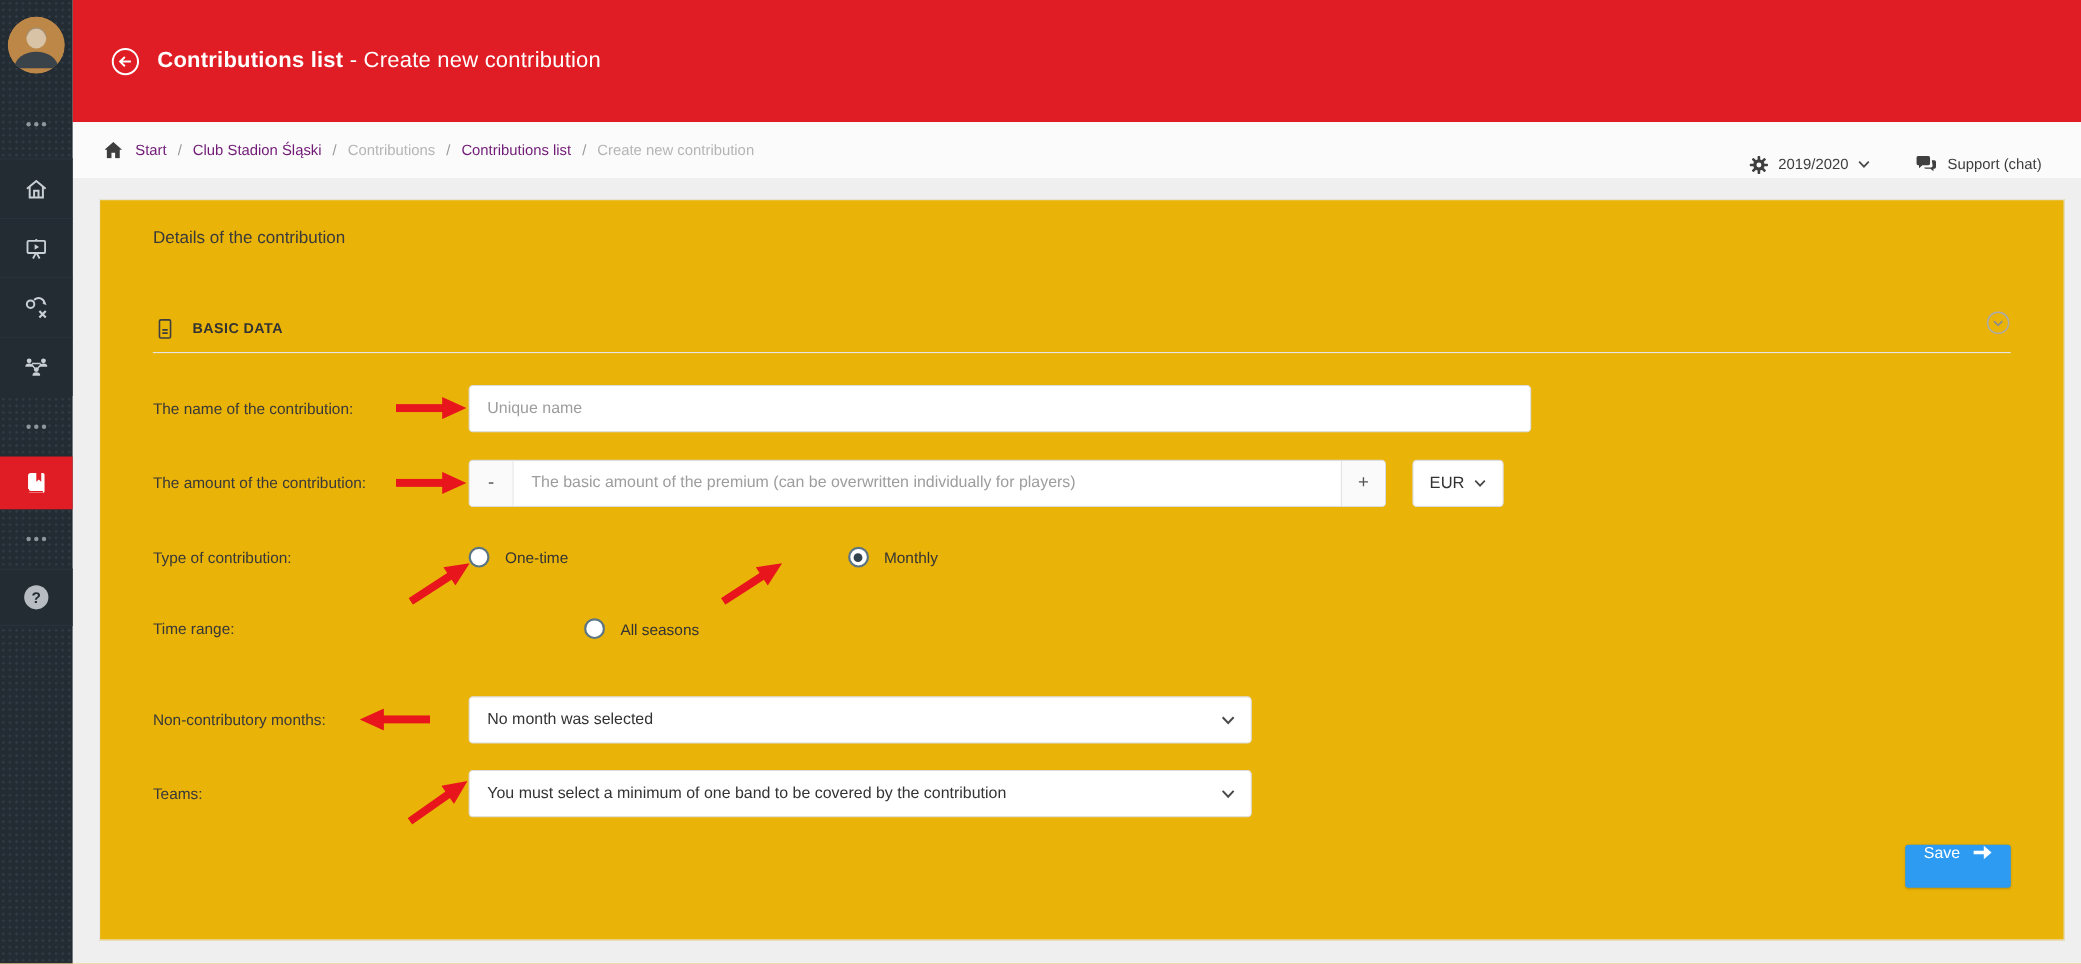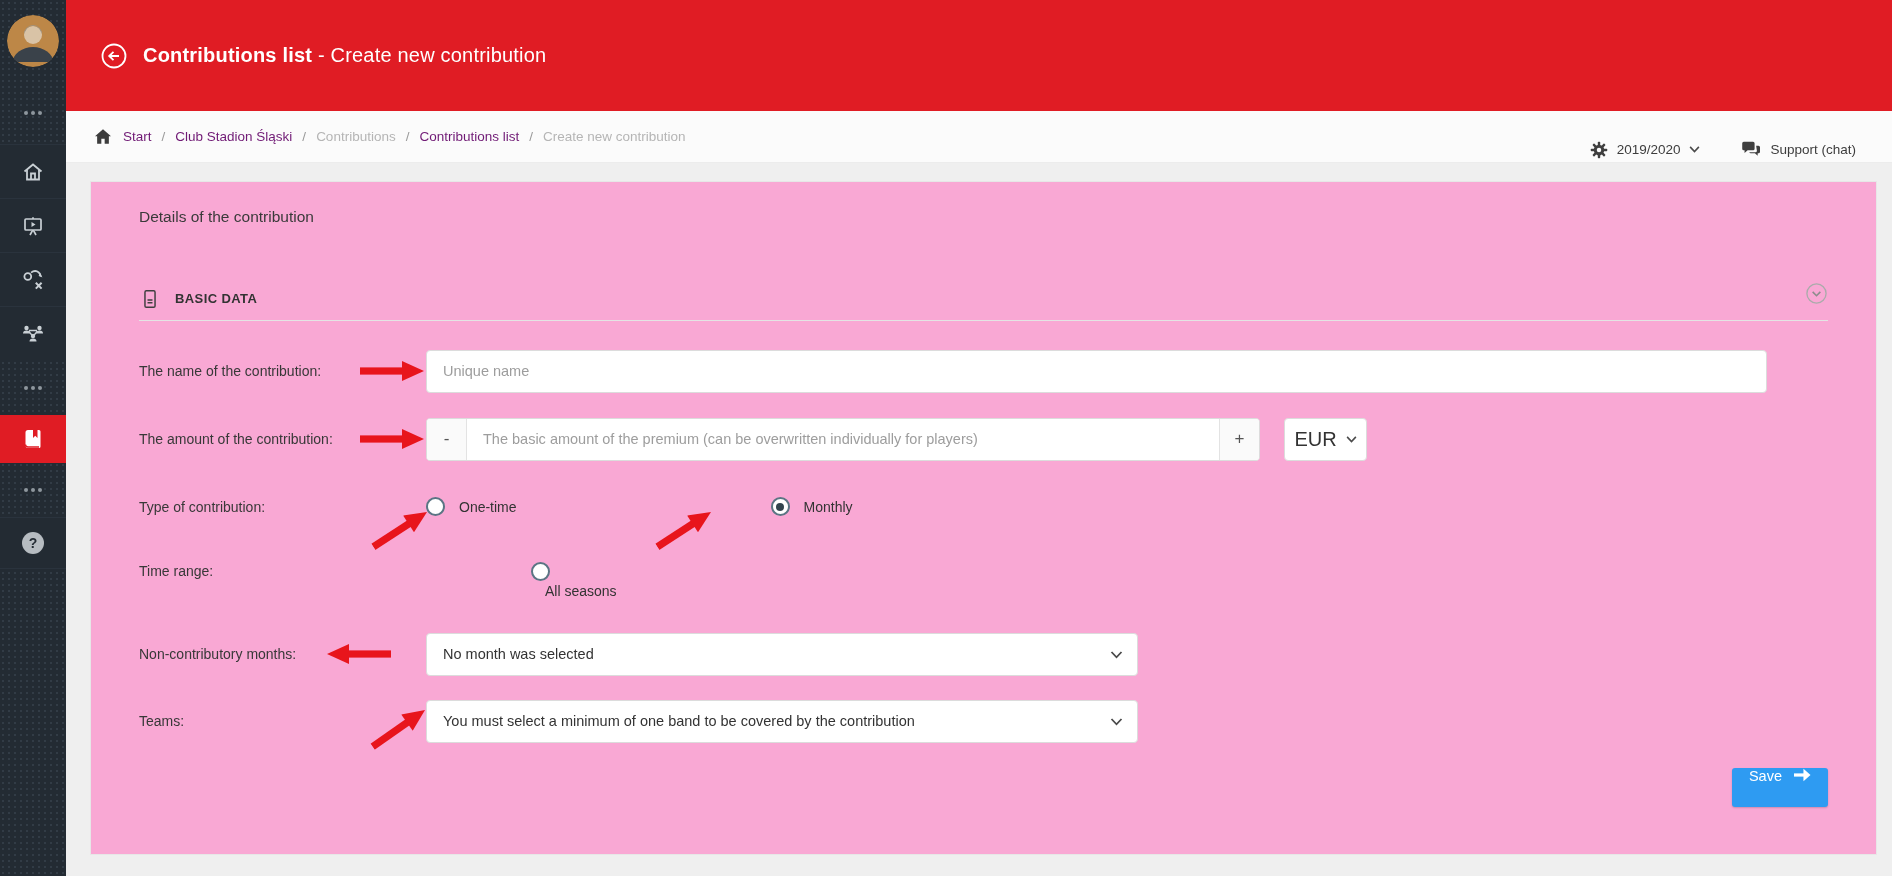--- a/index.html
+++ b/index.html
@@ -37,60 +37,60 @@
   .crumbbar { height:52px; flex:0 0 52px; background:#fbfbfb; border-bottom:1px solid #ececec;
     display:flex; align-items:center; padding:0 36px 0 29px; font-size:13.5px; }
   .crumb { color:#701a75; margin:0 10px; cursor:pointer; white-space:nowrap; }
   .crumb.muted { color:#b5b5b5; cursor:default; }
   .crumb-sep { color:#9a9a9a; }
   .crumb-home { display:flex; align-items:center; margin-right:2px; }
   .crumb-right { margin-left:auto; display:flex; align-items:center; gap:42px;margin-top:26px; }
   .season-sel, .support { display:flex; align-items:center; gap:9px; color:#3d3d3d; cursor:pointer; font-size:13.5px; }
 
   .content { flex:1; background:#efefef; padding:18px 15px 0 24px; }
-  .card { position:relative; width:1787px; height:674px; background:#f9a8d4; border:1px solid #e7e7e7; }
+  .card { position:relative; width:1787px; height:674px; background:#eab308; border:1px solid #e7e7e7; }
 
   .card-title { position:absolute; top:26px; left:48px; font-size:15.5px; color:#3a3a3a; }
 
   .section-head { position:absolute; top:95px; left:48px; right:48px; height:44px;
     border-bottom:1px solid #e4e4e4; display:flex; align-items:center; }
   .section-head .doc { margin-right:14px; display:flex; }
   .section-head .stitle { font-size:13px; font-weight:bold; color:#333; letter-spacing:.4px; }
   .section-head .collapse { margin-left:auto; display:flex; cursor:pointer; margin-bottom:10px; }
 
   .frow { position:absolute; left:48px; right:48px; height:44px; display:flex; align-items:center; }
   .frow .flabel { width:287px; flex:0 0 287px; font-size:14px; color:#383838; }
   .r1 { top:167px; } .r2 { top:235px; } .r3 { top:303px; }
   .r4 { top:369px; height:68px; align-items:flex-start; }
   .r4 .flabel { margin-top:12px; }
   .r5 { top:450px; } .r6 { top:517px; }
 
   .tinput { height:43px; border:1px solid #dcdcdc; border-radius:4px; font-family:"Liberation Sans",sans-serif;
     font-size:14.5px; color:#333; padding:0 16px; outline:none; background:#fff; }
   .tinput::placeholder { color:#9d9d9d; opacity:1; }
-  .name-input { width:1341px; }
+  .name-input { width:966px; }
 
   .amount-group { display:flex; width:834px; height:43px; border:1px solid #dcdcdc; border-radius:4px; overflow:hidden; background:#fff; }
   .step-btn { width:40px; flex:0 0 40px; background:#fafafa; border:none; color:#555; font-size:17px; cursor:pointer; font-family:inherit; }
   .step-btn.minus { border-right:1px solid #e3e3e3; }
   .step-btn.plus { border-left:1px solid #e3e3e3; }
   .amount-input { flex:1; border:none; height:41px; font-size:14.5px; color:#333; padding:0 16px; outline:none; font-family:Liberation Sans, sans-serif; }
   .amount-input::placeholder { color:#9d9d9d; opacity:1; }
 
   .currency-sel { margin-left:24px; width:83px; height:43px; border:1px solid #dcdcdc; border-radius:4px;
-    display:flex; align-items:center; justify-content:center; gap:9px; font-size:20px; color:#333; cursor:pointer; background:#fff; }
+    display:flex; align-items:center; justify-content:center; gap:9px; font-size:15px; color:#333; cursor:pointer; background:#fff; }
 
   .radio-opt { display:flex; align-items:flex-start; cursor:pointer; }
   .radio { width:19px; height:19px; border:2px solid #5b7584; border-radius:50%; flex:0 0 19px; position:relative; background:#fff; }
   .radio.checked::after { content:""; position:absolute; left:3.5px; top:3.5px; width:8px; height:8px; border-radius:50%; background:#32434d; }
   .radio-label { margin-left:14px; font-size:14px; color:#333; line-height:20px; }
   .opt-a { margin-left:0; } 
   .r3 .opt-b { margin-left:254px; }
   .r4 .opt-a .radio-label { width:150px; }
-  .r4 .opt-b { margin-left:105px;flex-direction:column; }
+  .r4 .opt-b { margin-left:105px; }
   .r4 .radio-opt { margin-top:11px; }
 
   .selectbox { position:relative; width:712px; height:43px; border:1px solid #dcdcdc; border-radius:4px;
     display:flex; align-items:center; padding:0 40px 0 16px; font-size:14.5px; color:#333; cursor:pointer; background:#fff; }
   .selectbox .chev { position:absolute; right:14px; top:17px; }
 
   .save-btn { position:absolute; top:586px; right:48px; height:39px; padding:0 17px; background:#2e9bf2; border:none;
     border-radius:3px; color:#fff; font-size:14.5px; font-family:inherit; display:flex; align-items:flex-start; gap:12px;
     cursor:pointer; box-shadow:0 1px 2px rgba(0,0,0,.18); }
 

